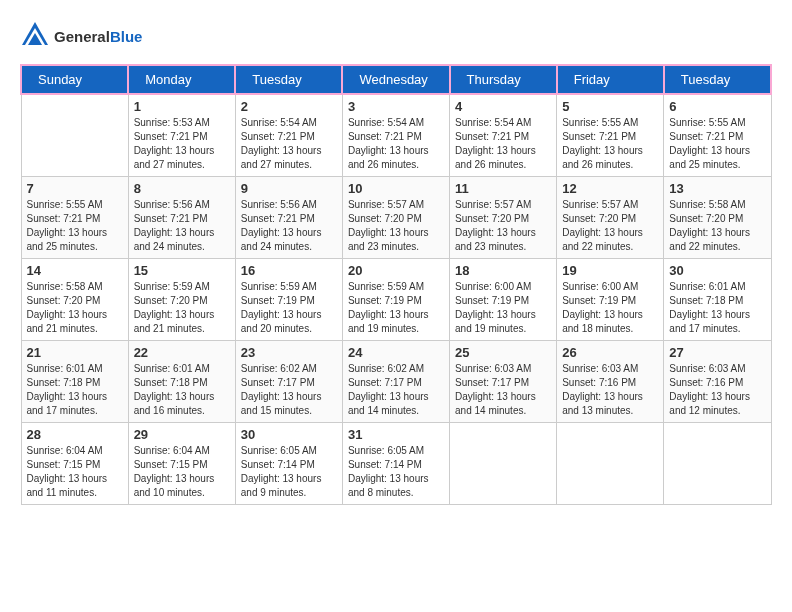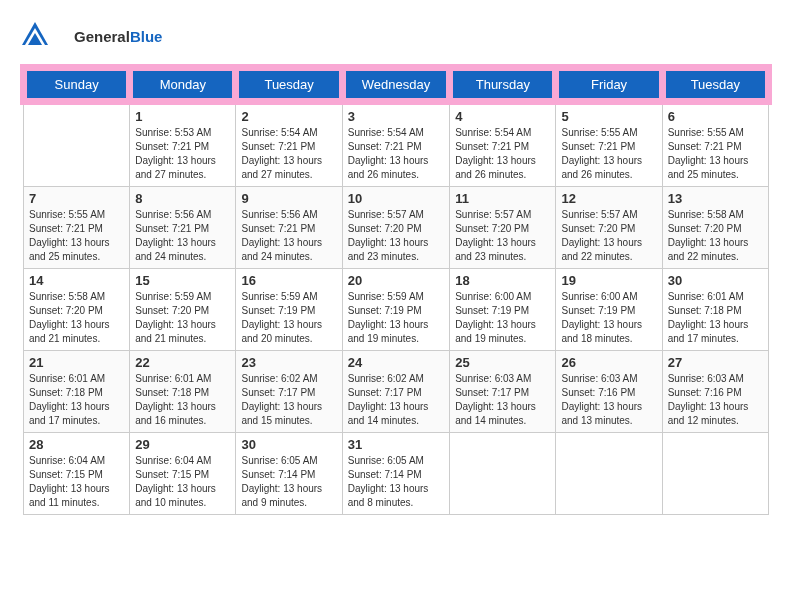--- a/index.html
+++ b/index.html
@@ -12,21 +12,20 @@
     }
     .header {
       display: flex;
       justify-content: space-between;
       align-items: flex-start;
       margin-bottom: 10px;
     }
     .logo {
       display: flex;
       align-items: center;
-      gap: 20px;
     }
     .title-block {
       text-align: right;
     }
     .month-year {
       font-size: 36px;
       color: #333;
       font-weight: normal;
     }
     .location {
@@ -35,24 +34,24 @@
     }
     table {
       width: 100%;
       border-collapse: collapse;
       font-size: 11px;
     }
     thead tr th {
       background: #1565c0;
       color: #fff;
       padding: 6px 16px;
-      text-align: center;
+      text-align: left;
       font-size: 13px;
       font-weight: normal;
-      border: 7px solid #f9a8d4;
+      border: 2px solid #f9a8d4;
     }
     tbody tr td {
       border: 1px solid #ccc;
       vertical-align: top;
       padding: 4px 5px;
       height: 80px;
       width: 14.28%;
     }
     .day-number {
       font-size: 13px;

